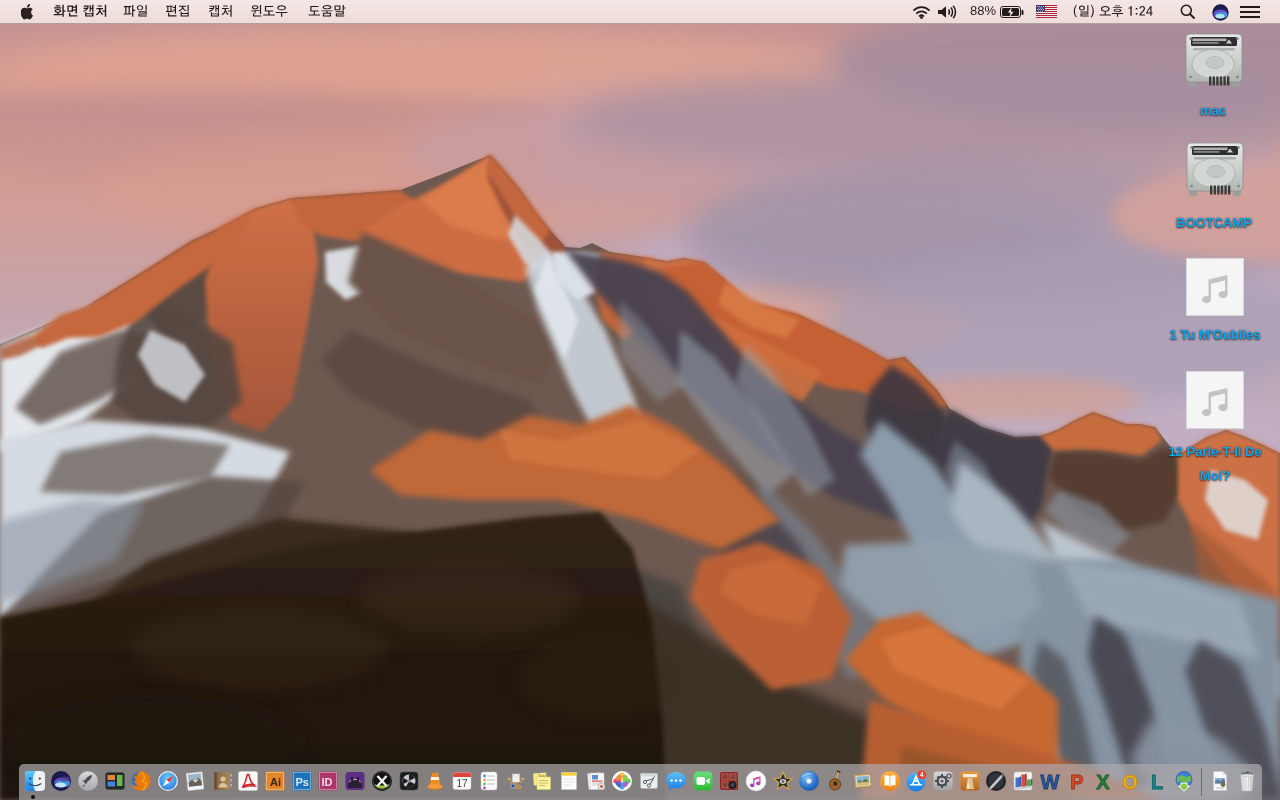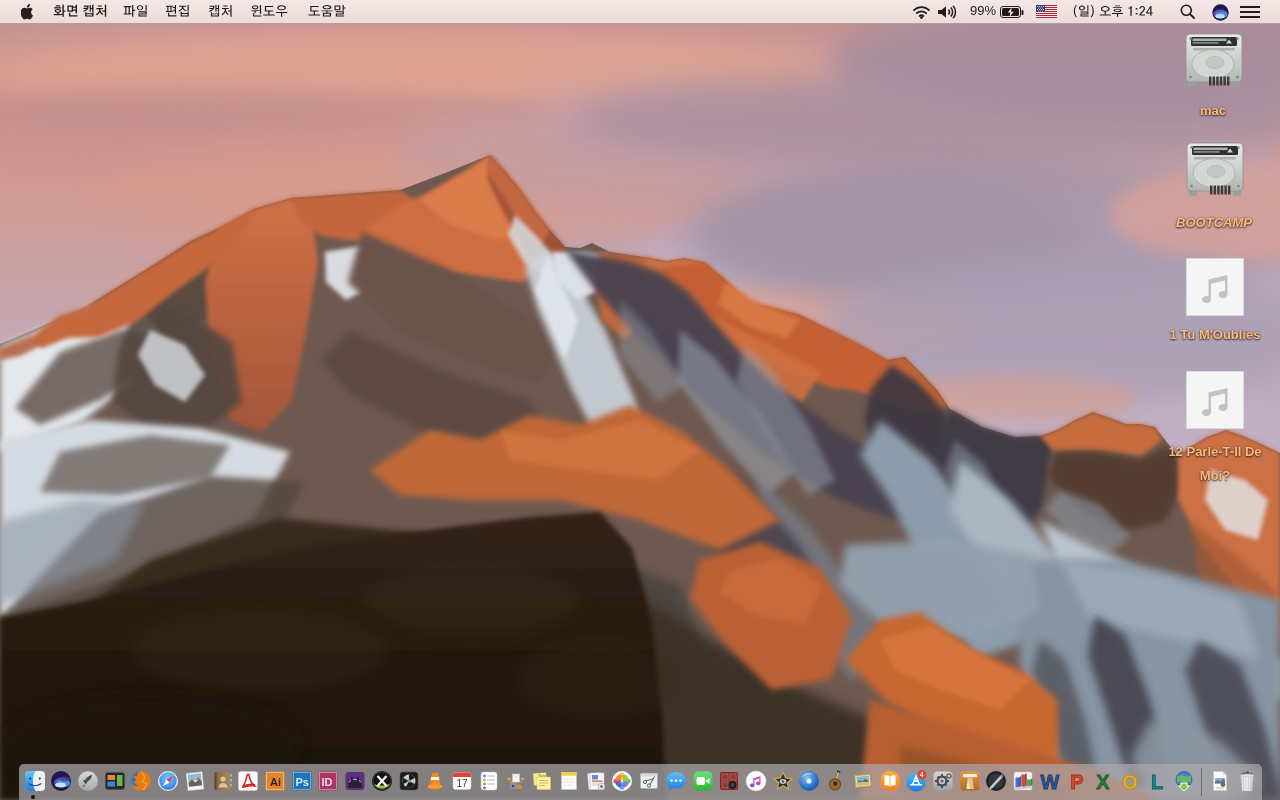--- a/index.html
+++ b/index.html
@@ -6,21 +6,21 @@
   body{font-family:"Liberation Sans",sans-serif;position:relative;}
   #wall{position:absolute;left:0;top:0;z-index:0;}
   
   #menubar{position:absolute;left:0;top:0;width:1280px;height:23px;z-index:30;
     background:linear-gradient(#f4e7e5,#ecdcda);
     border-bottom:1px solid rgba(80,50,50,.4);
     color:#241a1a;font-size:13px;}
   .mi{position:absolute;top:3px;white-space:nowrap;}
   
   .dico{position:absolute;z-index:5;}
-  .dlabel{position:absolute;z-index:5;color:#fdba74;font-weight:bold;font-size:13px;
+  .dlabel{position:absolute;z-index:5;color:#0ea5e9;font-weight:bold;font-size:13px;
     text-align:center;text-shadow:0 1px 2px rgba(40,30,40,.9), 0 0 2px rgba(40,30,40,.55);}
   
   #dock{position:absolute;left:19px;top:764px;width:1243px;height:36px;z-index:20;
     background:rgba(172,168,172,.72);border-radius:5px 5px 0 0;}
   .dk{position:absolute;top:770px;width:22px;height:22px;z-index:21;}
   #rundot{position:absolute;left:31px;top:795px;width:4px;height:4px;border-radius:2px;background:#111;z-index:22;}
   #dsep{position:absolute;left:1201px;top:768px;width:1px;height:28px;background:rgba(60,60,70,.5);z-index:22;}
 </style>
 </head>
 <body>
@@ -236,21 +236,21 @@
     <circle cx="9.5" cy="12.6" r="1.4" fill="#241a1a"></circle>
   </svg>
   <svg class="mi" style="left:938px;top:5px;" width="22" height="14" viewBox="0 0 22 14">
     <polygon points="0,5 3.5,5 8,1.2 8,12.8 3.5,9 0,9" fill="#241a1a"></polygon>
     <g fill="none" stroke="#241a1a" stroke-width="1.5">
       <path d="M10.5,4.5 A4,4 0 0,1 10.5,9.5"></path>
       <path d="M12.8,2.5 A6.6,6.6 0 0,1 12.8,11.5"></path>
       <path d="M15.1,0.8 A9.2,9.2 0 0,1 15.1,13.2"></path>
     </g>
   </svg>
-  <span class="mi" style="left:970px;">99%</span>
+  <span class="mi" style="left:970px;">88%</span>
   <svg class="mi" style="left:1000px;top:5.5px;" width="24" height="13" viewBox="0 0 24 13">
     <rect x="0.5" y="0.5" width="20" height="11" rx="2.5" fill="none" stroke="#241a1a"></rect>
     <rect x="2" y="2" width="17" height="8" rx="1.5" fill="#241a1a"></rect>
     <rect x="21.5" y="4" width="2" height="5" rx="1" fill="#241a1a"></rect>
     <polygon points="11.6,1.5 7.8,6.4 10.4,6.4 9.6,11 13.6,5.8 11,5.8" fill="#f2e4e2"></polygon>
   </svg>
   <svg class="mi" style="left:1036px;top:5px;" width="21" height="13" viewBox="0 0 21 13">
     <rect width="21" height="13" fill="#b22234"></rect>
     <g fill="#eee">
         <rect y="1" width="21" height="1"></rect>
@@ -359,21 +359,21 @@
       <circle cx="52.5" cy="44" r="1.3" fill="#7e8380"></circle>
  <g fill="#3a3c3a">
   <rect x="24" y="43.5" width="2.4" height="9"></rect>
         <rect x="27.6" y="43.5" width="2.4" height="9"></rect>
         <rect x="31.2" y="43.5" width="2.4" height="9"></rect>
         <rect x="34.8" y="43.5" width="2.4" height="9"></rect>
         <rect x="38.4" y="43.5" width="2.4" height="9"></rect>
         <rect x="42" y="43.5" width="2.4" height="9"></rect>
  </g>
 </svg>
-<div class="dlabel" style="left:1164px;top:215px;width:100px;font-style:italic;">BOOTCAMP</div>
+<div class="dlabel" style="left:1164px;top:215px;width:100px;">BOOTCAMP</div>
 <svg class="dico" style="left:1186px;top:258px;" width="58" height="58" viewBox="0 0 58 58">
  <rect x="0.5" y="0.5" width="57" height="57" fill="#f5f5f5" stroke="#d8d8d8" stroke-width="1"></rect>
  <path fill="#c3c3c3" d="M22.5,21.5 L41.5,17 L41.5,36.5 a4.5,3.6 0 1,1 -2.5,-3.2 L39,22.5 L25,25.8 L25,41.5 a4.5,3.6 0 1,1 -2.5,-3.2 Z"></path>
 </svg>
 <div class="dlabel" style="left:1155px;top:327px;width:120px;">1 Tu M'Oublies</div>
 <svg class="dico" style="left:1186px;top:371px;" width="58" height="58" viewBox="0 0 58 58">
  <rect x="0.5" y="0.5" width="57" height="57" fill="#f5f5f5" stroke="#d8d8d8" stroke-width="1"></rect>
  <path fill="#c3c3c3" d="M22.5,21.5 L41.5,17 L41.5,36.5 a4.5,3.6 0 1,1 -2.5,-3.2 L39,22.5 L25,25.8 L25,41.5 a4.5,3.6 0 1,1 -2.5,-3.2 Z"></path>
 </svg>
 <div class="dlabel" style="left:1155px;top:440px;width:120px;line-height:24px;">12 Parle-T-Il De<br>Moi?</div>

